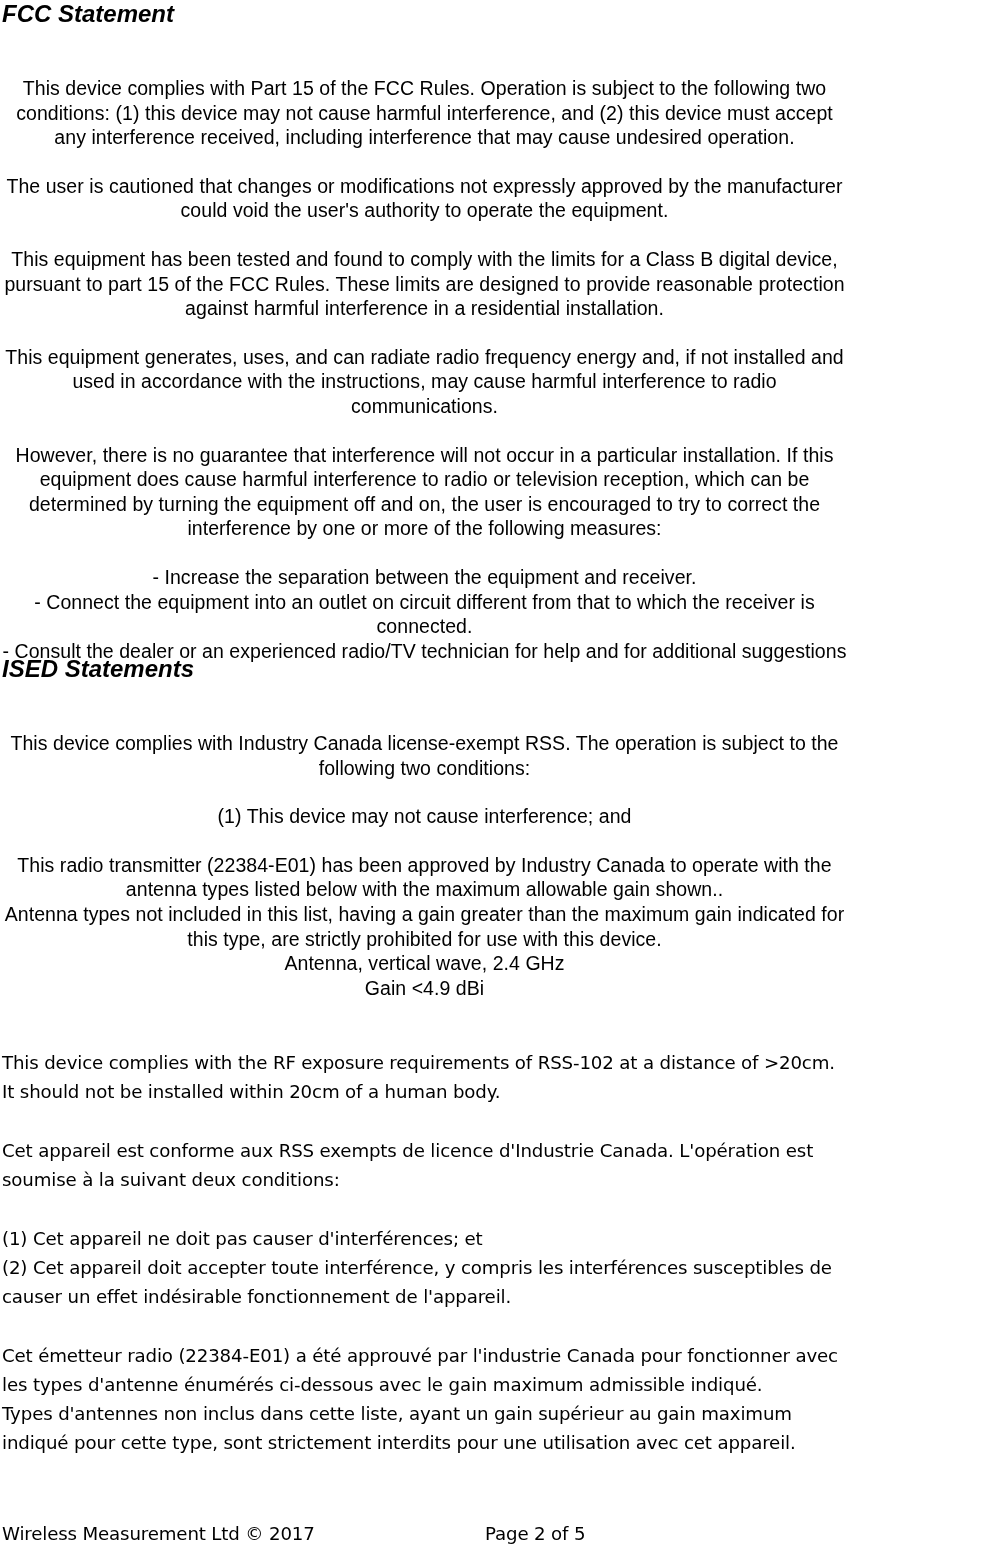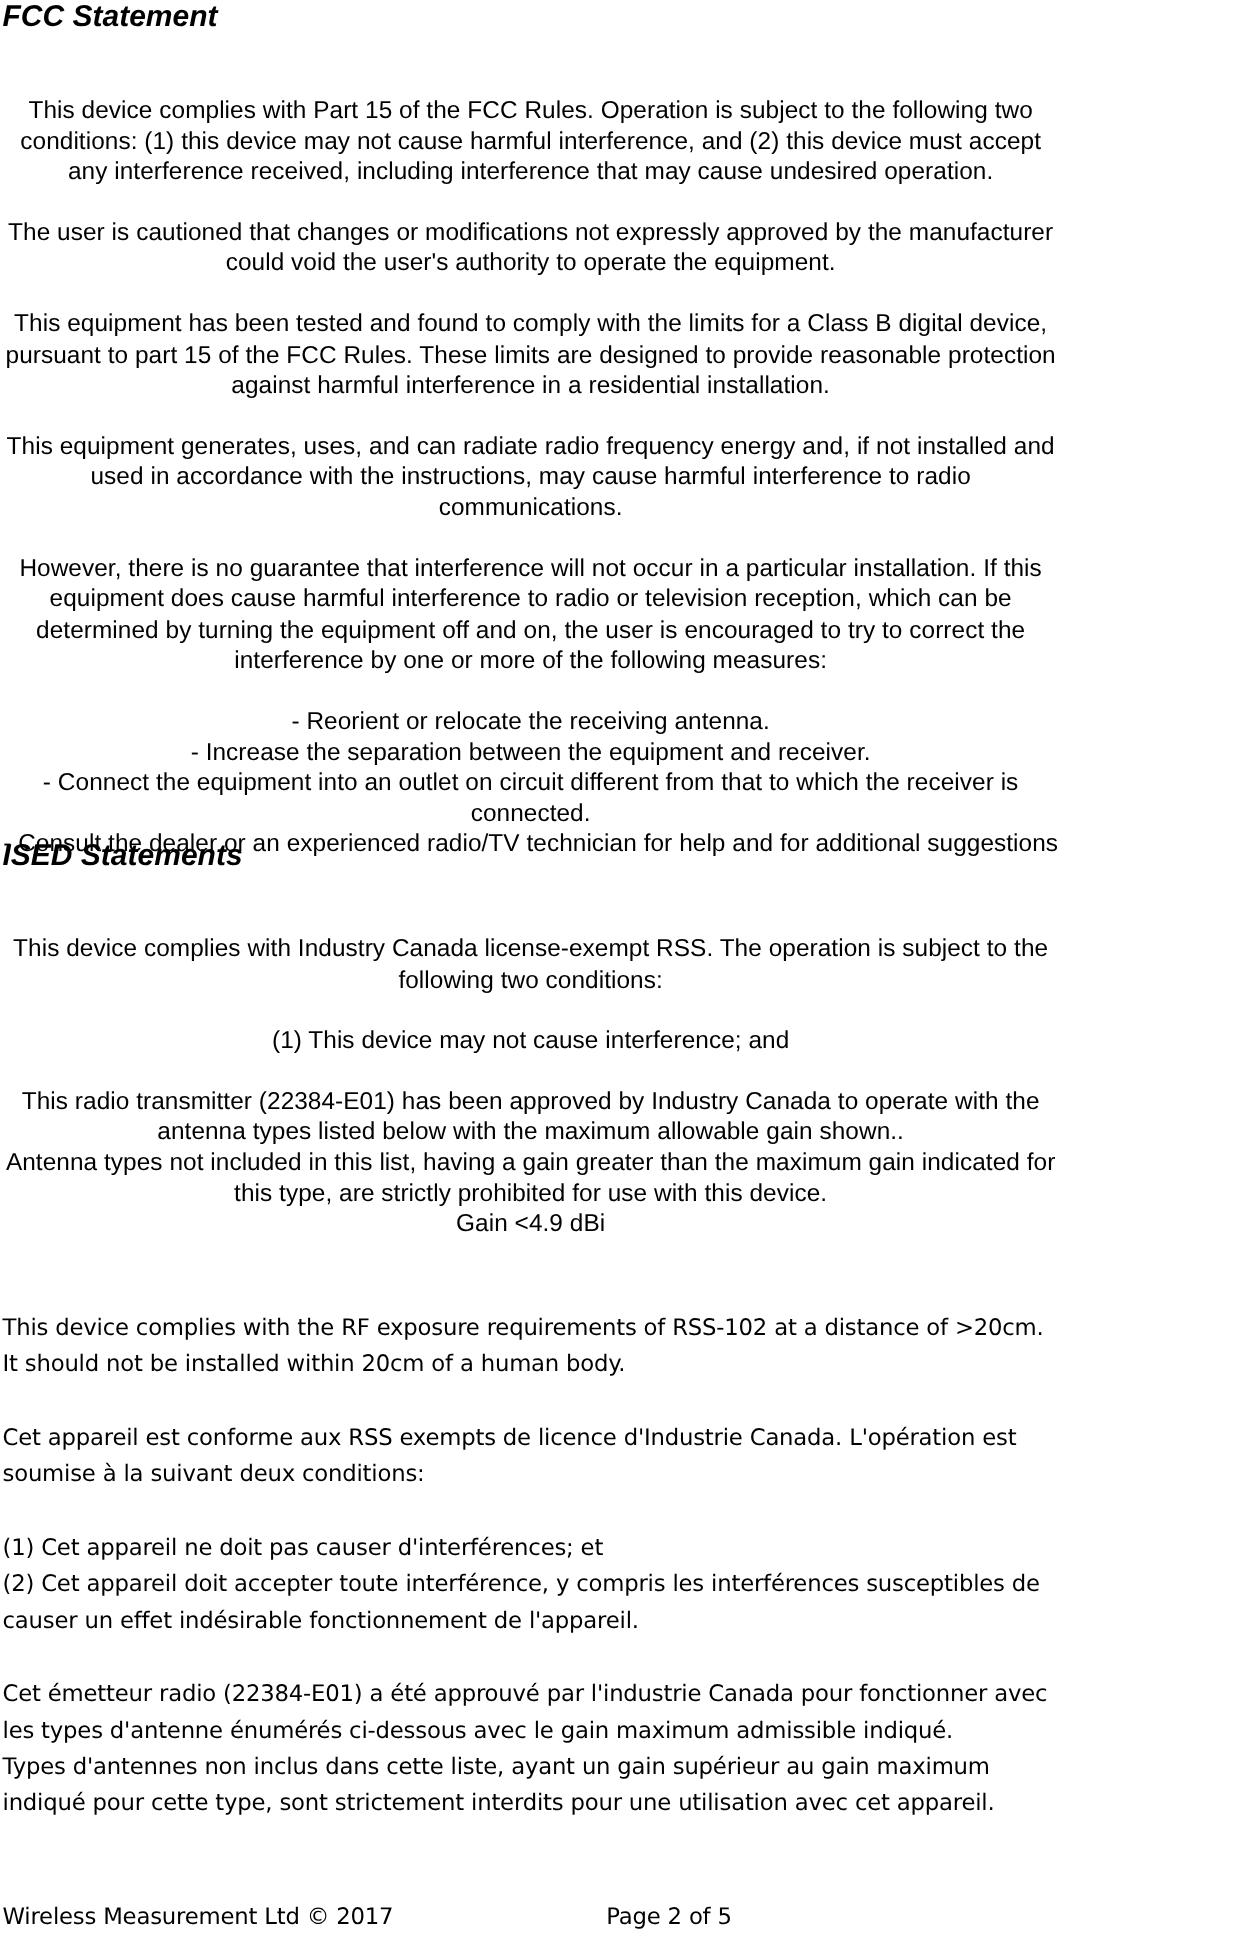--- a/index.html
+++ b/index.html
@@ -88,46 +88,46 @@
       <p class="para">This equipment has been tested and found to comply with the limits for a Class B digital device, pursuant to part 15 of the FCC Rules. These limits are designed to provide reasonable protection against harmful interference in a residential installation.</p>
       <div class="gap-sm"></div>
 
       <p class="para">This equipment generates, uses, and can radiate radio frequency energy and, if not installed and used in accordance with the instructions, may cause harmful interference to radio communications.</p>
       <div class="gap-sm"></div>
 
       <p class="para">However, there is no guarantee that interference will not occur in a particular installation. If this equipment does cause harmful interference to radio or television reception, which can be determined by turning the equipment off and on, the user is encouraged to try to correct the interference by one or more of the following measures:</p>
       <div class="gap-sm"></div>
 
       <div>
-        <p class="para">- Reorient or relocate the receiving antenna.</p>
         <p class="para">- Increase the separation between the equipment and receiver.</p>
         <p class="para">- Connect the equipment into an outlet on circuit different from that to which the receiver is connected.</p>
         <p class="para">- Consult the dealer or an experienced radio/TV technician for help and for additional suggestions</p>
       </div>
     </div>
   </div>
 
-  <div class="block-a" style="top:655px;margin-top:16px;">
+  <div class="block-a" style="top:655px;">
 
     <h1 class="heading">ISED Statements</h1>
 
     <div class="gap-xl"></div>
 
     <div class="sans-a">
       <p class="para">This device complies with Industry Canada license-exempt RSS. The operation is subject to the following two conditions:</p>
       <div class="gap-sm"></div>
 
       <div>
         <p class="para">(1) This device may not cause interference; and</p>
       </div>
       <div class="gap-sm"></div>
 
       <div>
         <p class="para">This radio transmitter (22384-E01) has been approved by Industry Canada to operate with the antenna types listed below with the maximum allowable gain shown..</p>
         <p class="para">Antenna types not included in this list, having a gain greater than the maximum gain indicated for this type, are strictly prohibited for use with this device.</p>
+        <p class="para">Antenna, vertical wave, 2.4 GHz</p>
         <p class="para">Gain &lt;4.9 dBi</p>
       </div>
     </div>
   </div>
 
   <div class="block-a" style="top:1048px;">
     <div class="sans-b">
       <p class="para">This device complies with the RF exposure requirements of RSS-102 at a distance of &gt;20cm. It should not be installed within 20cm of a human body.</p>
       <div class="gap-lg"></div>
 

